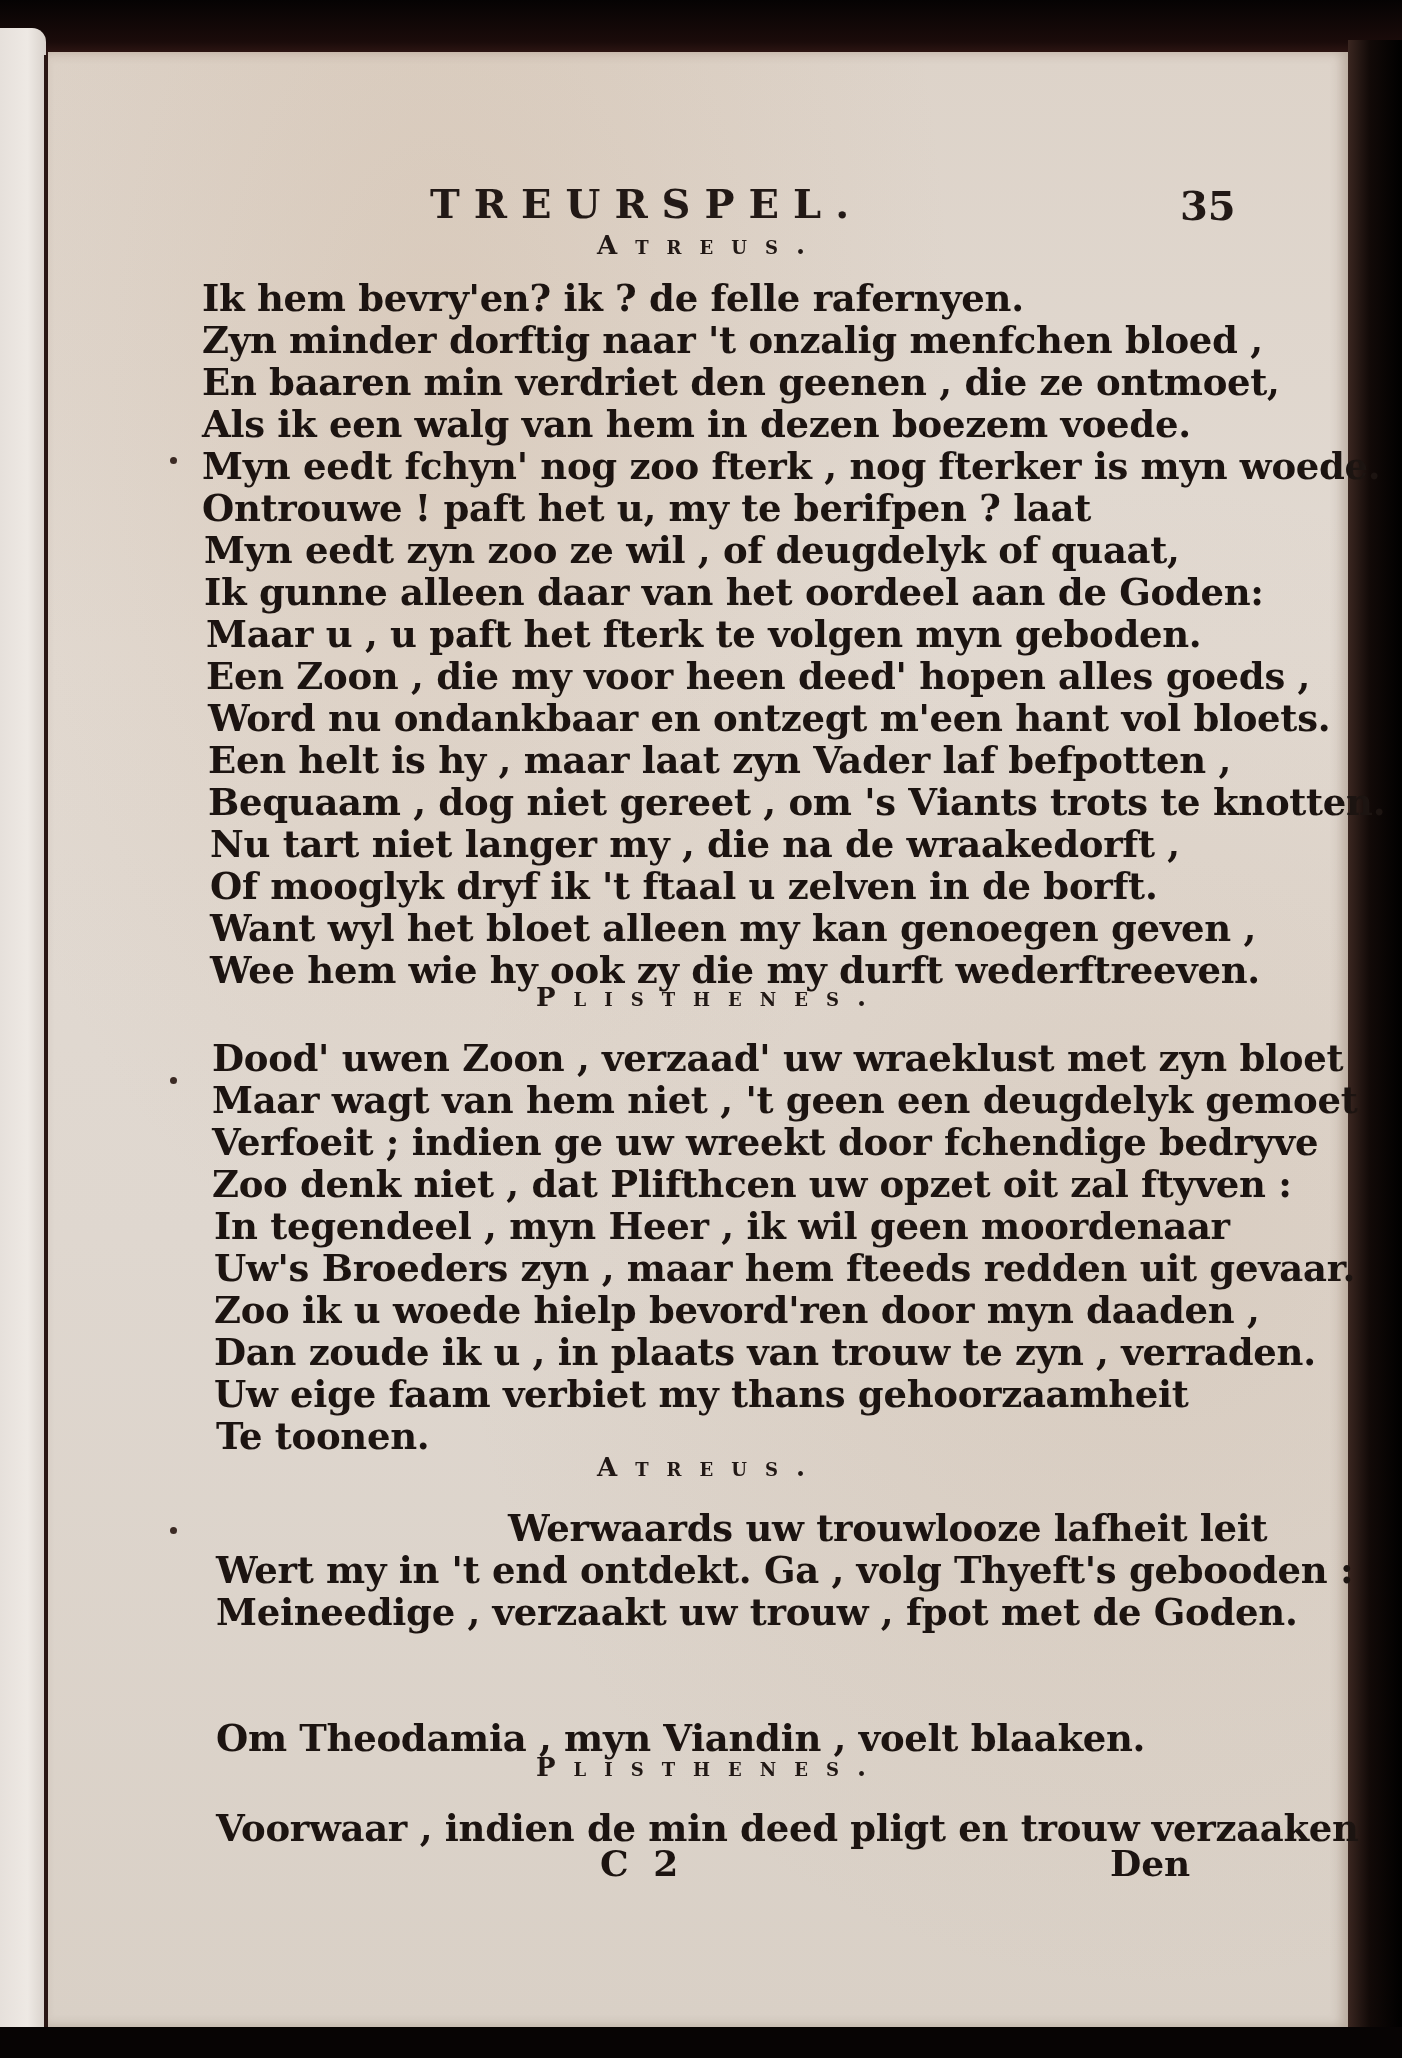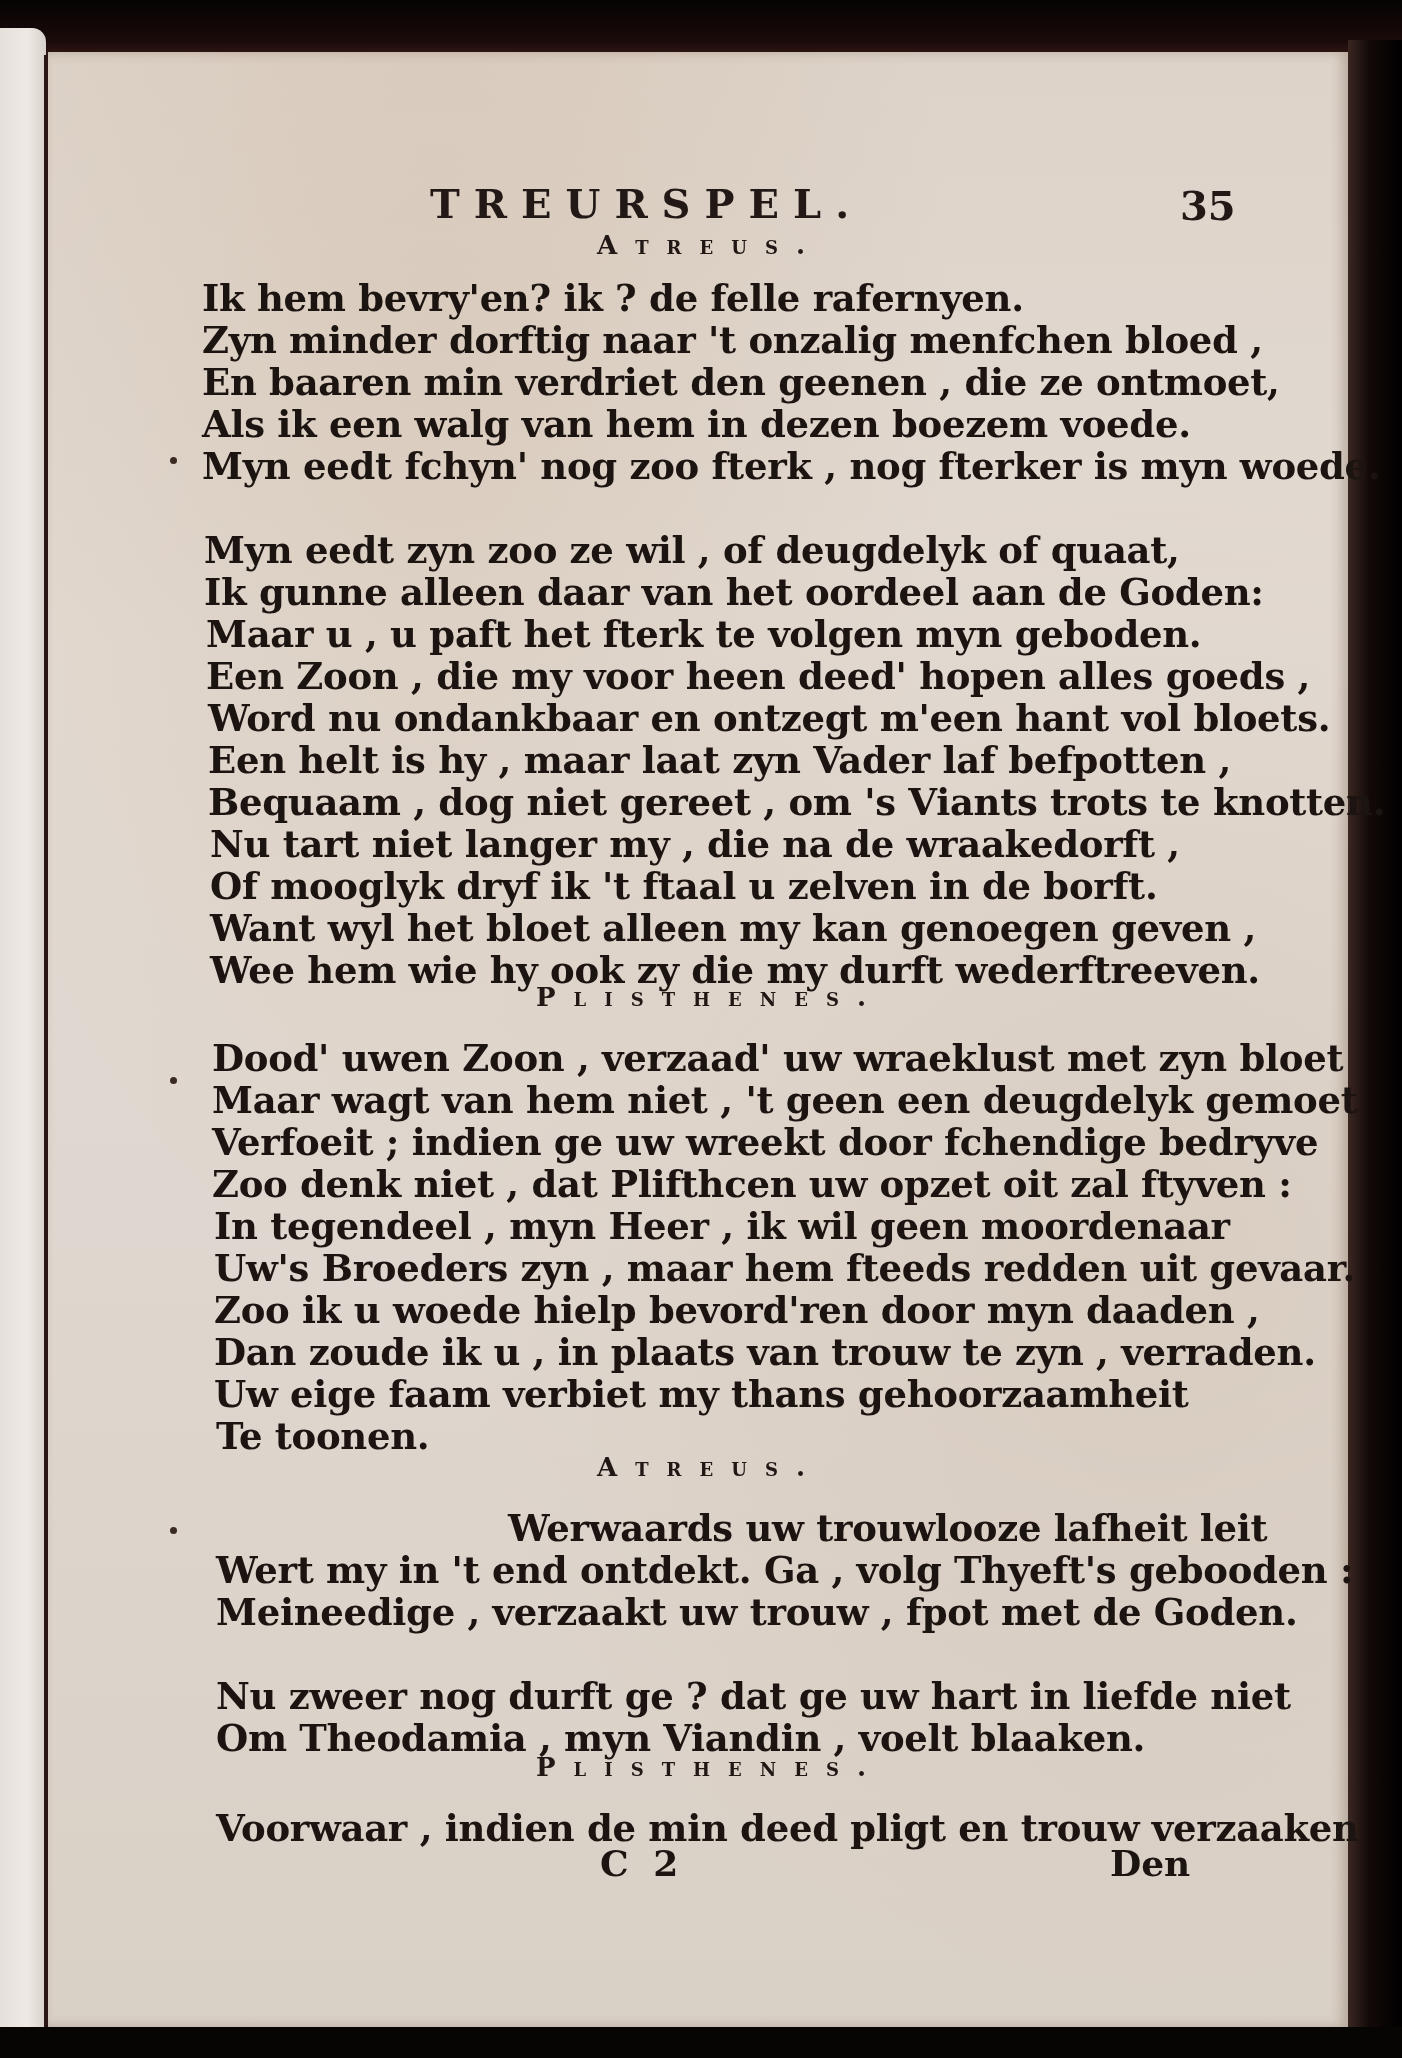--- a/index.html
+++ b/index.html
@@ -103,20 +103,21 @@
       <span class="rh-title">TREURSPEL.</span>
       <span class="rh-page">35</span>
     </div>
 
     <div class="speaker" style="top:178px">Atreus.</div>
     <div class="line" style="left:142px; top:210px">Ik hem bevry'en? ik ? de felle rafernyen.</div>
     <div class="line" style="left:142px; top:252px">Zyn minder dorftig naar 't onzalig menfchen bloed ,</div>
     <div class="line" style="left:142px; top:294px">En baaren min verdriet den geenen , die ze ontmoet,</div>
     <div class="line" style="left:142px; top:336px">Als ik een walg van hem in dezen boezem voede.</div>
     <div class="line" style="left:142px; top:378px">Myn eedt fchyn' nog zoo fterk , nog fterker is myn woede.</div>
+    <div class="line" style="left:142px; top:420px">Ontrouwe ! paft het u, my te berifpen ? laat</div>
     <div class="line" style="left:144px; top:462px">Myn eedt zyn zoo ze wil , of deugdelyk of quaat,</div>
     <div class="line" style="left:144px; top:504px">Ik gunne alleen daar van het oordeel aan de Goden:</div>
     <div class="line" style="left:146px; top:546px">Maar u , u paft het fterk te volgen myn geboden.</div>
     <div class="line" style="left:146px; top:588px">Een Zoon , die my voor heen deed' hopen alles goeds ,</div>
     <div class="line" style="left:148px; top:630px">Word nu ondankbaar en ontzegt m'een hant vol bloets.</div>
     <div class="line" style="left:148px; top:672px">Een helt is hy , maar laat zyn Vader laf befpotten ,</div>
     <div class="line" style="left:148px; top:714px">Bequaam , dog niet gereet , om 's Viants trots te knotten.</div>
     <div class="line" style="left:150px; top:756px">Nu tart niet langer my , die na de wraakedorft ,</div>
     <div class="line" style="left:150px; top:798px">Of mooglyk dryf ik 't ftaal u zelven in de borft.</div>
     <div class="line" style="left:150px; top:840px">Want wyl het bloet alleen my kan genoegen geven ,</div>
@@ -131,21 +132,20 @@
     <div class="line" style="left:154px; top:1180px">Uw's Broeders zyn , maar hem fteeds redden uit gevaar.</div>
     <div class="line" style="left:154px; top:1222px">Zoo ik u woede hielp bevord'ren door myn daaden ,</div>
     <div class="line" style="left:154px; top:1264px">Dan zoude ik u , in plaats van trouw te zyn , verraden.</div>
     <div class="line" style="left:154px; top:1306px">Uw eige faam verbiet my thans gehoorzaamheit</div>
     <div class="line" style="left:156px; top:1348px">Te toonen.</div>
 
     <div class="speaker" style="top:1400px">Atreus.</div>
     <div class="line" style="left:448px; top:1440px">Werwaards uw trouwlooze lafheit leit</div>
     <div class="line" style="left:156px; top:1482px">Wert my in 't end ontdekt. Ga , volg Thyeft's gebooden :</div>
     <div class="line" style="left:156px; top:1524px">Meineedige , verzaakt uw trouw , fpot met de Goden.</div>
-    <div class="line" style="left:156px; top:1608px">Nu zweer nog durft ge ? dat ge uw hart in liefde niet</div>
     <div class="line" style="left:156px; top:1650px">Om Theodamia , myn Viandin , voelt blaaken.</div>
 
     <div class="speaker" style="top:1700px">Plisthenes.</div>
     <div class="line" style="left:156px; top:1740px">Voorwaar , indien de min deed pligt en trouw verzaaken</div>
 
     <span class="footer-sig" style="top:1790px">C 2</span>
     <span class="footer-catch" style="top:1790px">Den</span>
   </div>
 </div>
 

